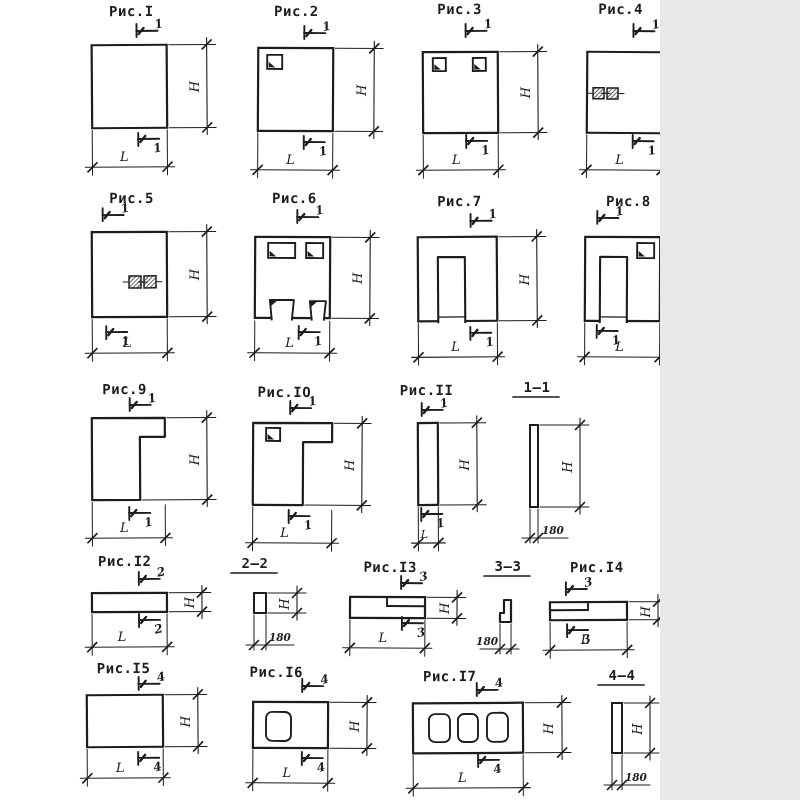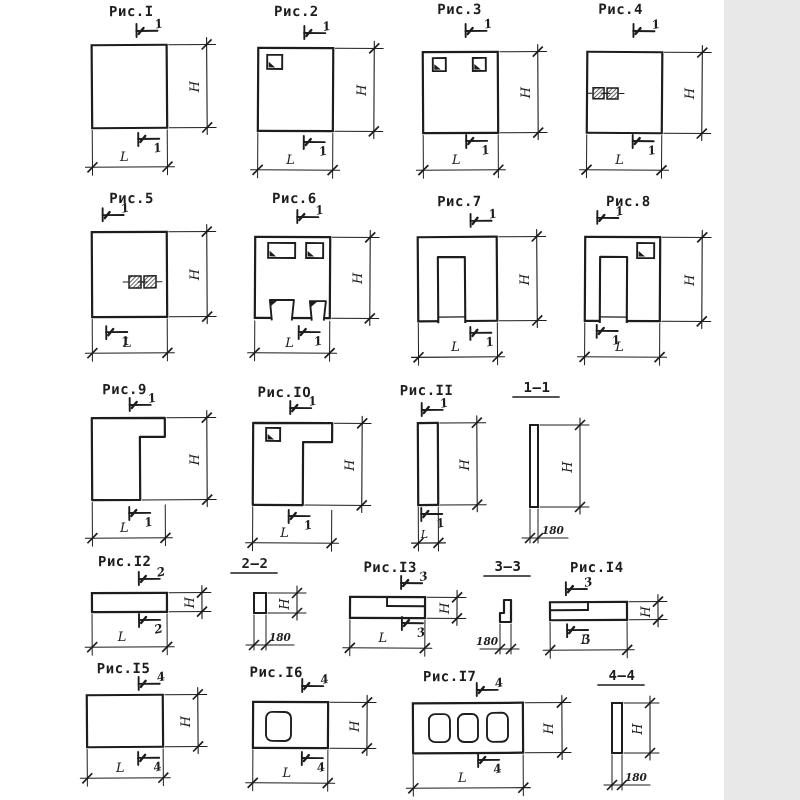--- a/index.html
+++ b/index.html
@@ -1,16 +1,16 @@
 <!DOCTYPE html>
 <html><head>
 <meta charset="utf-8">
 <style>
   html,body{margin:0;padding:0;background:#e8e8e8;}
-  .sheet{position:relative;width:724px;height:800px;background:#ffffff;overflow:hidden;
+  .sheet{position:relative;width:660px;height:800px;background:#ffffff;overflow:hidden;
          font-family:"DejaVu Sans Mono",monospace;}
   svg text{font-family:"DejaVu Sans Mono",monospace;}
   svg .hand{font-family:"DejaVu Serif",serif;}
 </style>
 </head>
 <body>
 
 <div class="sheet">
   <svg id="sheet-svg" width="800" height="800" viewBox="0 0 800 800">
       <defs>

